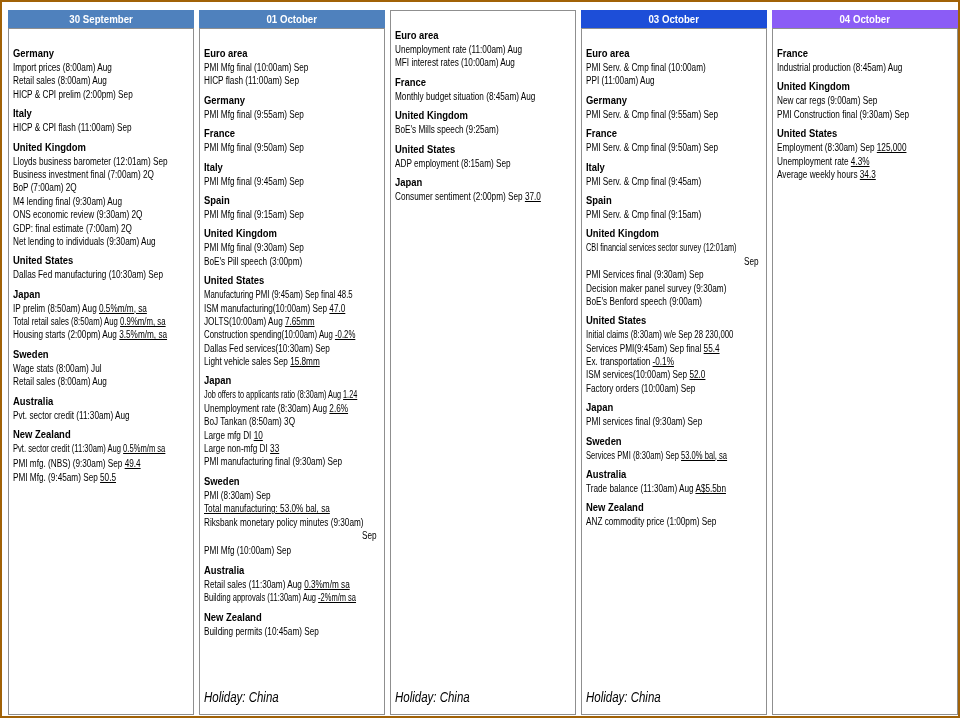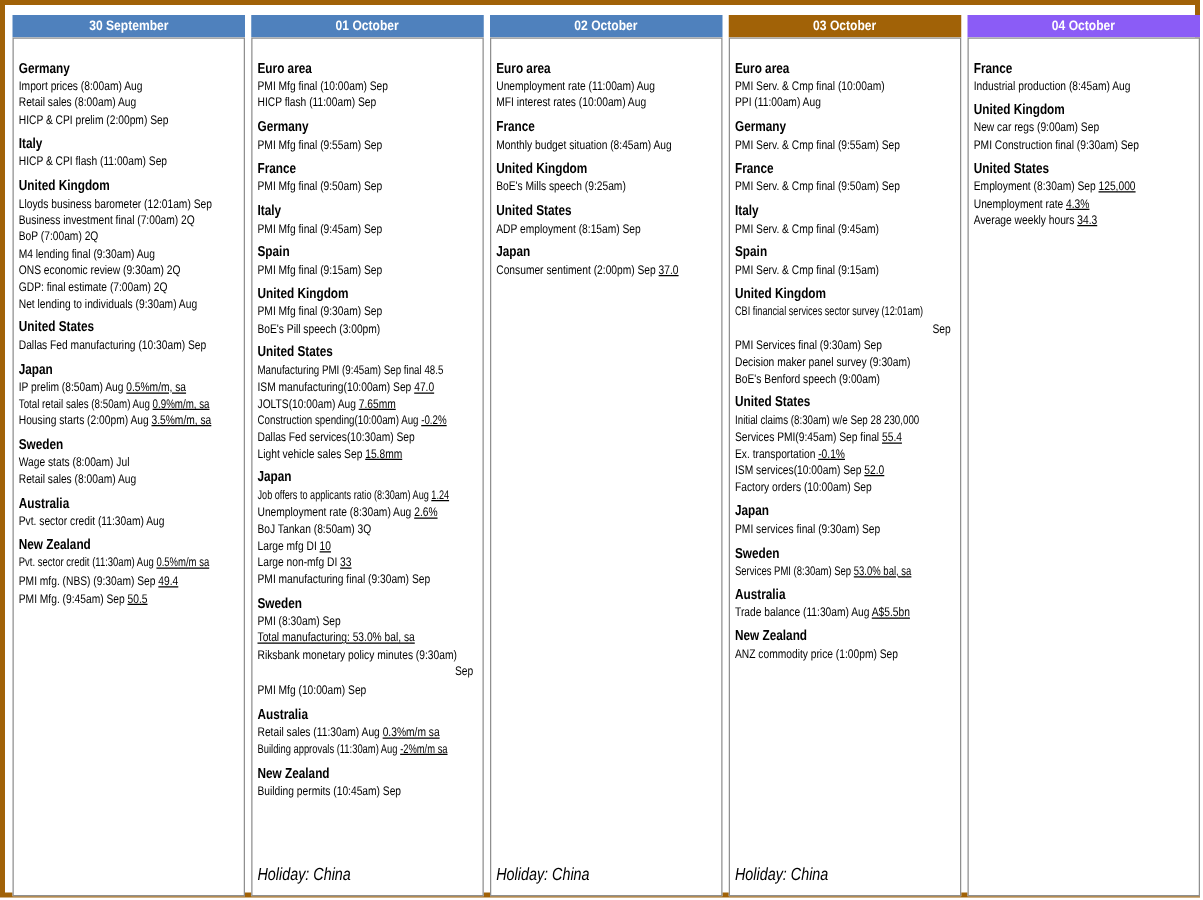--- a/index.html
+++ b/index.html
@@ -1,17 +1,17 @@
 <!DOCTYPE html>
 <html><head>
 <meta charset="utf-8">
 <style>
   html,body { margin:0; padding:0; background:#ffffff; }
   body { width:962px; height:720px; font-family:"Liberation Sans","DejaVu Sans",sans-serif; color:#000; }
-  .page { position:relative; width:960px; height:718px; border:4px solid #a16207; box-sizing:border-box; background:#fff; }
+  .page { position:relative; width:960px; height:718px; border:2px solid #a16207; box-sizing:border-box; background:#fff; }
   .grid { position:absolute; left:6px; top:8px; display:flex; gap:5px; }
   .col { width:186px; height:705px; display:flex; flex-direction:column; box-sizing:border-box; }
   .hdr { height:18px; flex:0 0 18px; text-align:center; font-weight:bold; font-size:11px; line-height:18px; }
   .hdr .tx { display:inline-block; transform:scaleX(0.88); transform-origin:50% 50%; white-space:nowrap; }
   .body { flex:1; border:1px solid #8f8f8f; background:#fff; padding:12px 4px 4px 4px;
           display:flex; flex-direction:column; overflow:hidden; box-sizing:border-box; }
   .sec { margin-top:2px; }
   .country { font-size:11.5px; font-weight:bold; line-height:16px; margin-top:2px; }
   .ev { font-size:10px; line-height:13.4px; height:13.4px; }
   .ev.ind { padding-left:20px;text-align:right; }
@@ -139,21 +139,20 @@
             <div class="ev"><span class="tx" style="transform: scaleX(0.75);">Building approvals (11:30am) Aug <span class="u">-2%m/m sa</span></span></div>
           </div>
           <div class="sec">
             <div class="country"><span class="tx">New Zealand</span></div>
             <div class="ev"><span class="tx">Building permits (10:45am) Sep</span></div>
           </div>
           <div class="holiday"><span class="tx">Holiday: China</span></div>
         </div>
       </div>
       <div class="col">
-        <div class="hdr" style="background: rgb(79, 129, 189); color: rgb(255, 255, 255);"><span class="tx">02 October</span></div>
         <div class="body" style="border-color: rgb(143, 143, 143);">
           <div class="sec">
             <div class="country"><span class="tx">Euro area</span></div>
             <div class="ev"><span class="tx">Unemployment rate (11:00am) Aug</span></div>
             <div class="ev"><span class="tx">MFI interest rates (10:00am) Aug</span></div>
           </div>
           <div class="sec">
             <div class="country"><span class="tx">France</span></div>
             <div class="ev"><span class="tx">Monthly budget situation (8:45am) Aug</span></div>
           </div>
@@ -166,21 +165,21 @@
             <div class="ev"><span class="tx">ADP employment (8:15am) Sep</span></div>
           </div>
           <div class="sec">
             <div class="country"><span class="tx">Japan</span></div>
             <div class="ev"><span class="tx">Consumer sentiment (2:00pm) Sep <span class="u">37.0</span></span></div>
           </div>
           <div class="holiday"><span class="tx">Holiday: China</span></div>
         </div>
       </div>
       <div class="col">
-        <div class="hdr" style="background: #a16207; color: rgb(255, 255, 255);"><span class="tx">03 October</span></div>
+        <div class="hdr" style="background: #1d4ed8; color: rgb(255, 255, 255);"><span class="tx">03 October</span></div>
         <div class="body" style="border-color: rgb(143, 143, 143);">
           <div class="sec">
             <div class="country"><span class="tx">Euro area</span></div>
             <div class="ev"><span class="tx">PMI Serv. &amp; Cmp final (10:00am)</span></div>
             <div class="ev"><span class="tx">PPI (11:00am) Aug</span></div>
           </div>
           <div class="sec">
             <div class="country"><span class="tx">Germany</span></div>
             <div class="ev"><span class="tx">PMI Serv. &amp; Cmp final (9:55am) Sep</span></div>
           </div>

